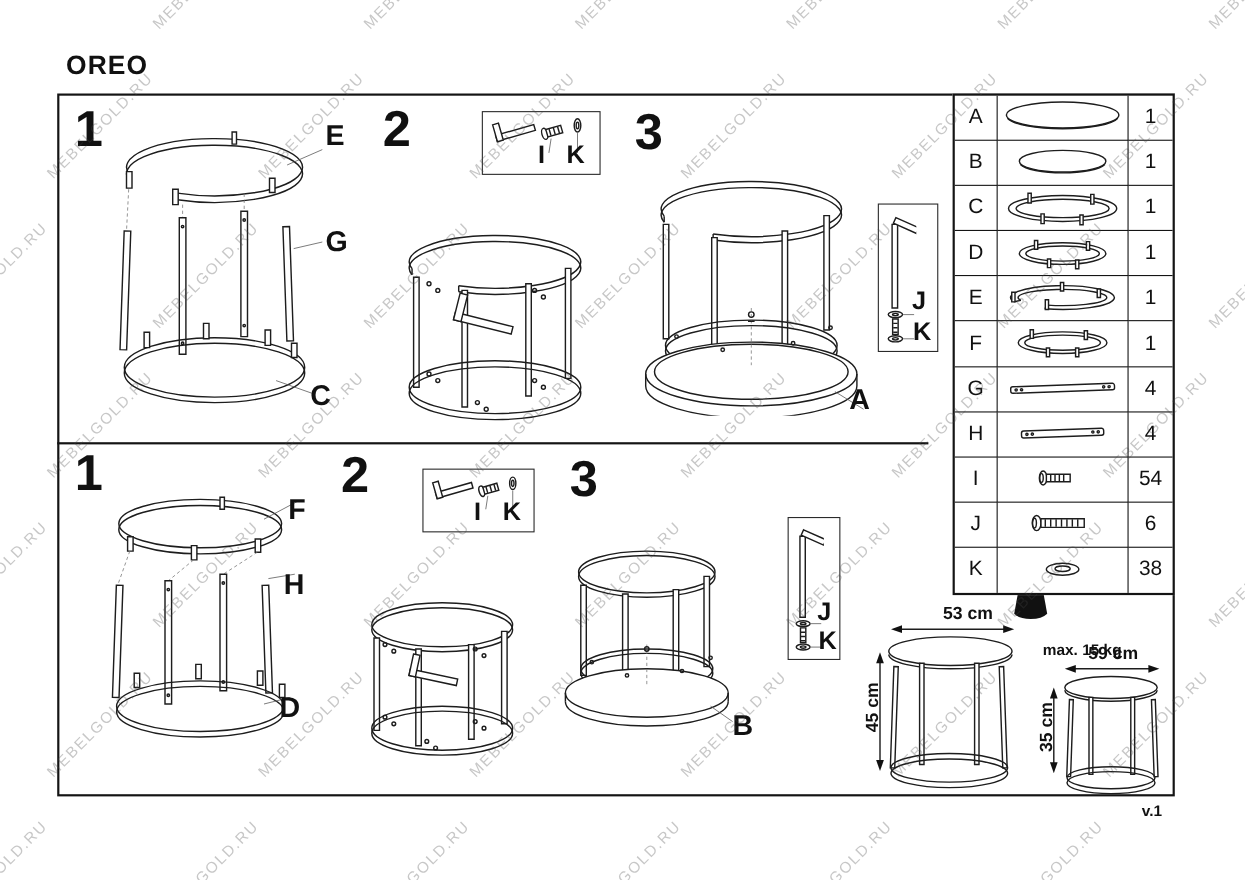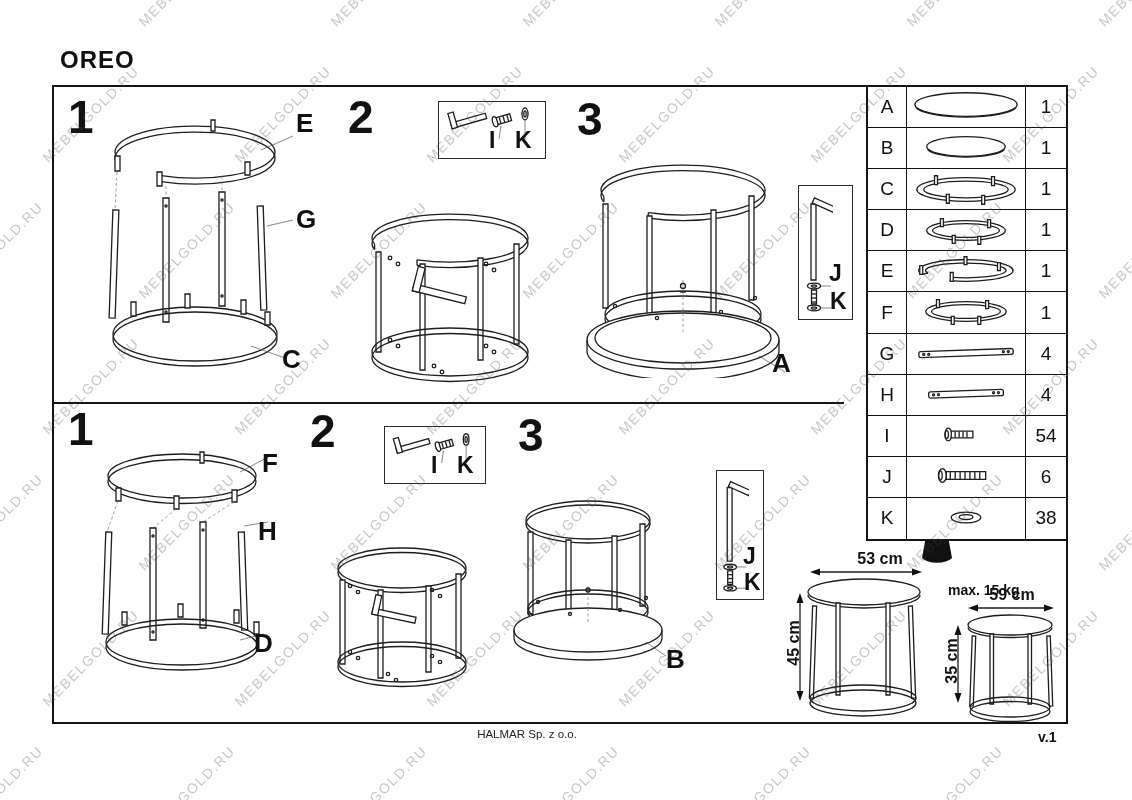--- a/index.html
+++ b/index.html
@@ -566,16 +566,15 @@
     <span class="abs maxload" style="left:168px;top:22px;margin-top:40px;">max. 15 kg</span>
     <span class="abs dimtxt" style="left:50px;top:30px;width:100px;">53 cm</span>
     <span class="abs dimtxt rot" style="left:-16px;top:114px;width:60px;">45 cm</span>
     <span class="abs dimtxt" style="left:188px;top:66px;width:88px;">59 cm</span>
     <span class="abs dimtxt rot" style="left:142px;top:132px;width:60px;">35 cm</span>
   </div>
 
   <span class="abs version" style="left:1038px;top:702px;margin-top:27px;">v.1</span>
 
   <div class="abs footer" style="left:227px;top:727px;width:600px;">
-    <div>HALMAR Sp. z o.o.</div>
   </div>
 
 </div>
 
 </body></html>

